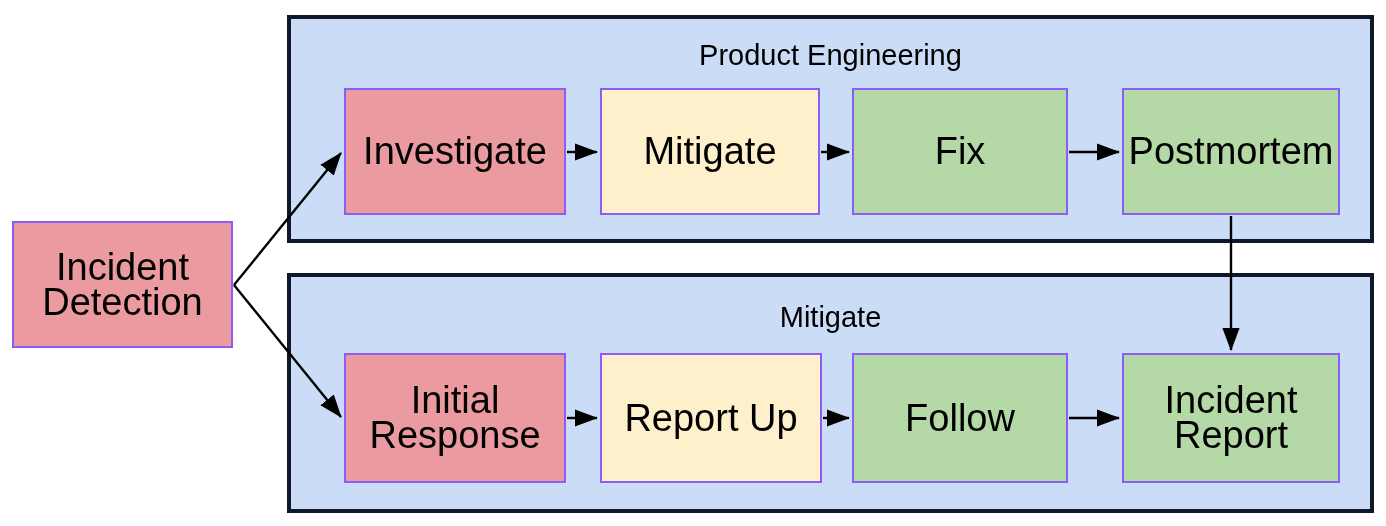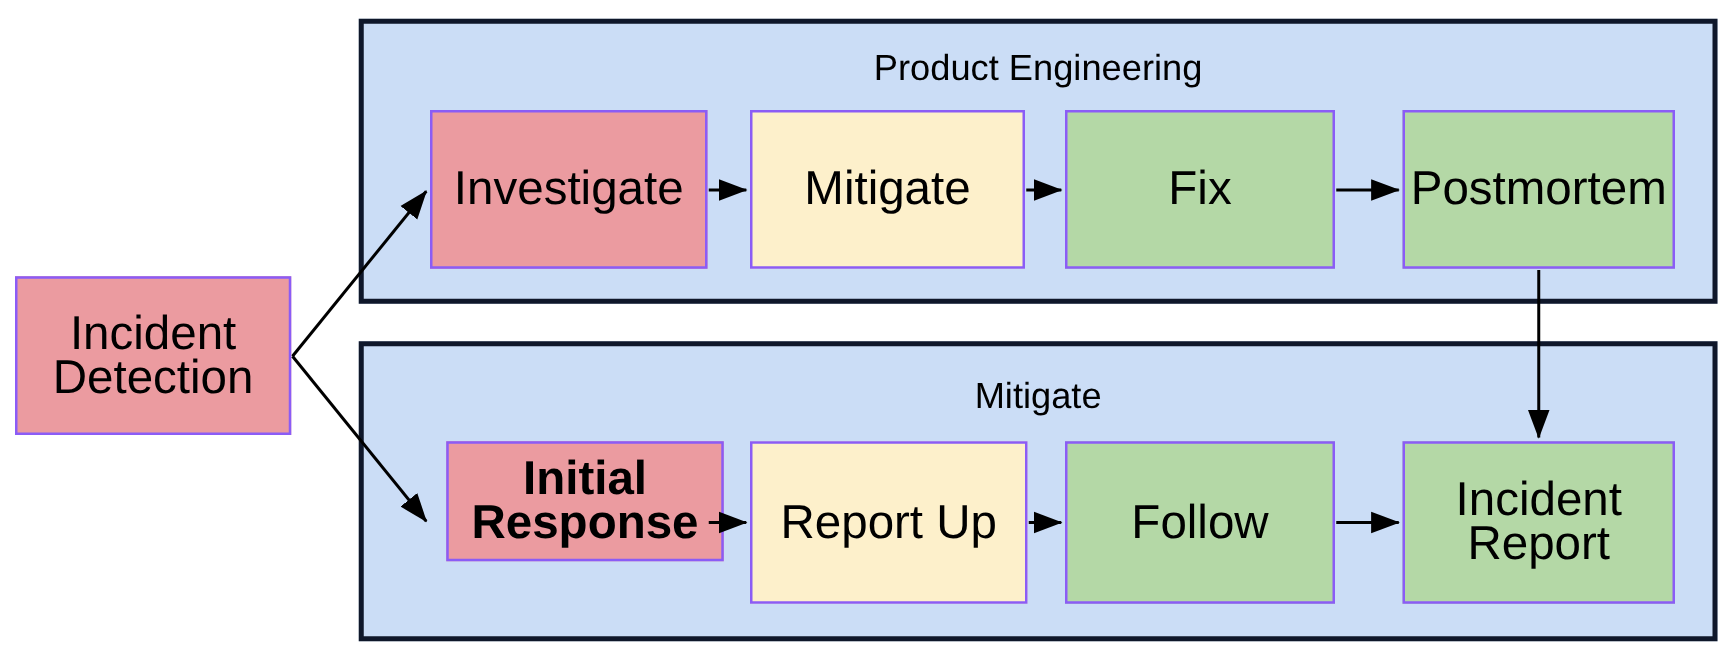--- a/index.html
+++ b/index.html
@@ -94,21 +94,21 @@
   </div>
 
   <div class="node fill-green" style="left:852px; top:88px; width:216px; height:127px;">
     <span class="node-label">Fix</span>
   </div>
 
   <div class="node fill-green" style="left:1122px; top:88px; width:218px; height:127px;">
     <span class="node-label">Postmortem</span>
   </div>
 
-  <div class="node fill-red" style="left:357px; top:353px; width:222px; height:96px;font-weight:bold;">
+  <div class="node fill-red" style="left:344px; top:353px; width:222px; height:130px;">
     <span class="node-label">Initial
 Response</span>
   </div>
 
   <div class="node fill-yellow" style="left:600px; top:353px; width:222px; height:130px;">
     <span class="node-label">Report Up</span>
   </div>
 
   <div class="node fill-green" style="left:852px; top:353px; width:216px; height:130px;">
     <span class="node-label">Follow</span>

